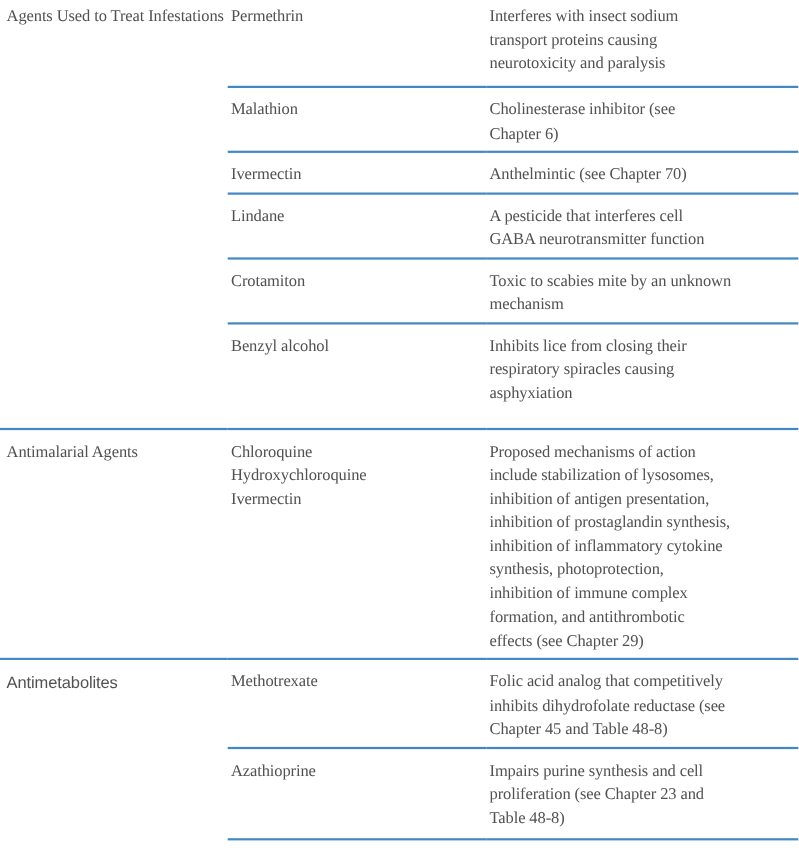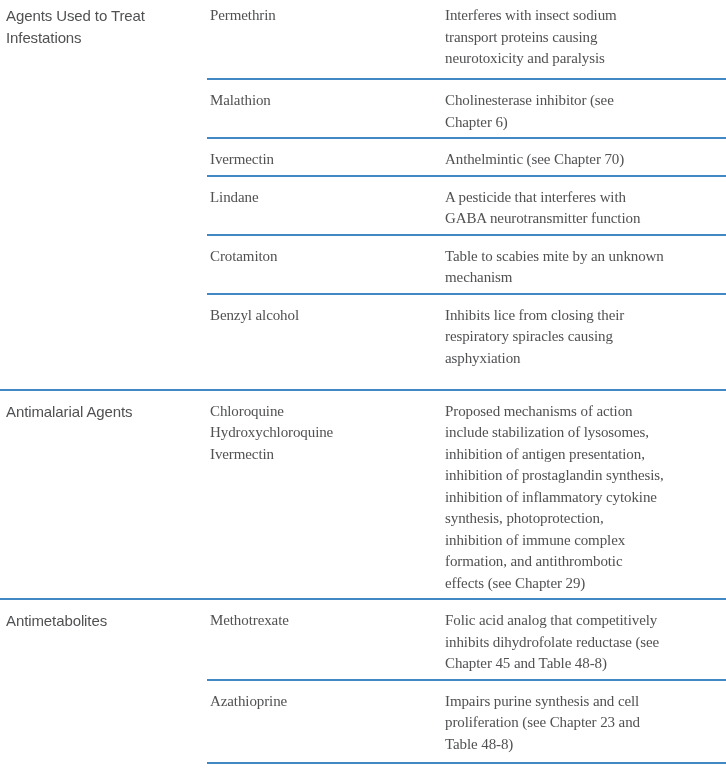--- a/index.html
+++ b/index.html
@@ -28,21 +28,21 @@
     letter-spacing:-0.1px;
     padding:10px 2px 4px 3px;
     overflow:hidden;
   }
   td.cat{padding-left:6px;}
   tr.first td{padding-top:5px;}
   td.drug, td.mech{white-space:pre-line;}
   
   td.rb{border-bottom:2px solid var(--line);font-family:Liberation Serif, serif;}
   
-  td.cb{border-bottom:2px solid var(--line);}
+  td.cb{border-bottom:2px solid var(--line);font-family:Liberation Serif, serif;}
 </style>
 </head>
 <body>
 
 <div class="page">
   <table class="drug-table">
     <colgroup>
       <col style="width:207px">
       <col style="width:235px">
       <col style="width:284px">
@@ -60,26 +60,26 @@
         <td class="drug rb">Malathion</td>
         <td class="mech rb">Cholinesterase inhibitor (see
 Chapter 6)</td>
       </tr>
       <tr style="height:36px">
         <td class="drug rb">Ivermectin</td>
         <td class="mech rb">Anthelmintic (see Chapter 70)</td>
       </tr>
       <tr style="height:53px">
         <td class="drug rb">Lindane</td>
-        <td class="mech rb">A pesticide that interferes with
+        <td class="mech rb">A pesticide that interferes cell
 GABA neurotransmitter function</td>
       </tr>
       <tr style="height:59px">
         <td class="drug rb">Crotamiton</td>
-        <td class="mech rb">Table to scabies mite by an unknown
+        <td class="mech rb">Toxic to scabies mite by an unknown
 mechanism</td>
       </tr>
       <tr style="height:96px">
         <td class="drug rb">Benzyl alcohol</td>
         <td class="mech rb">Inhibits lice from closing their
 respiratory spiracles causing
 asphyxiation</td>
       </tr>
     </tbody>
 

